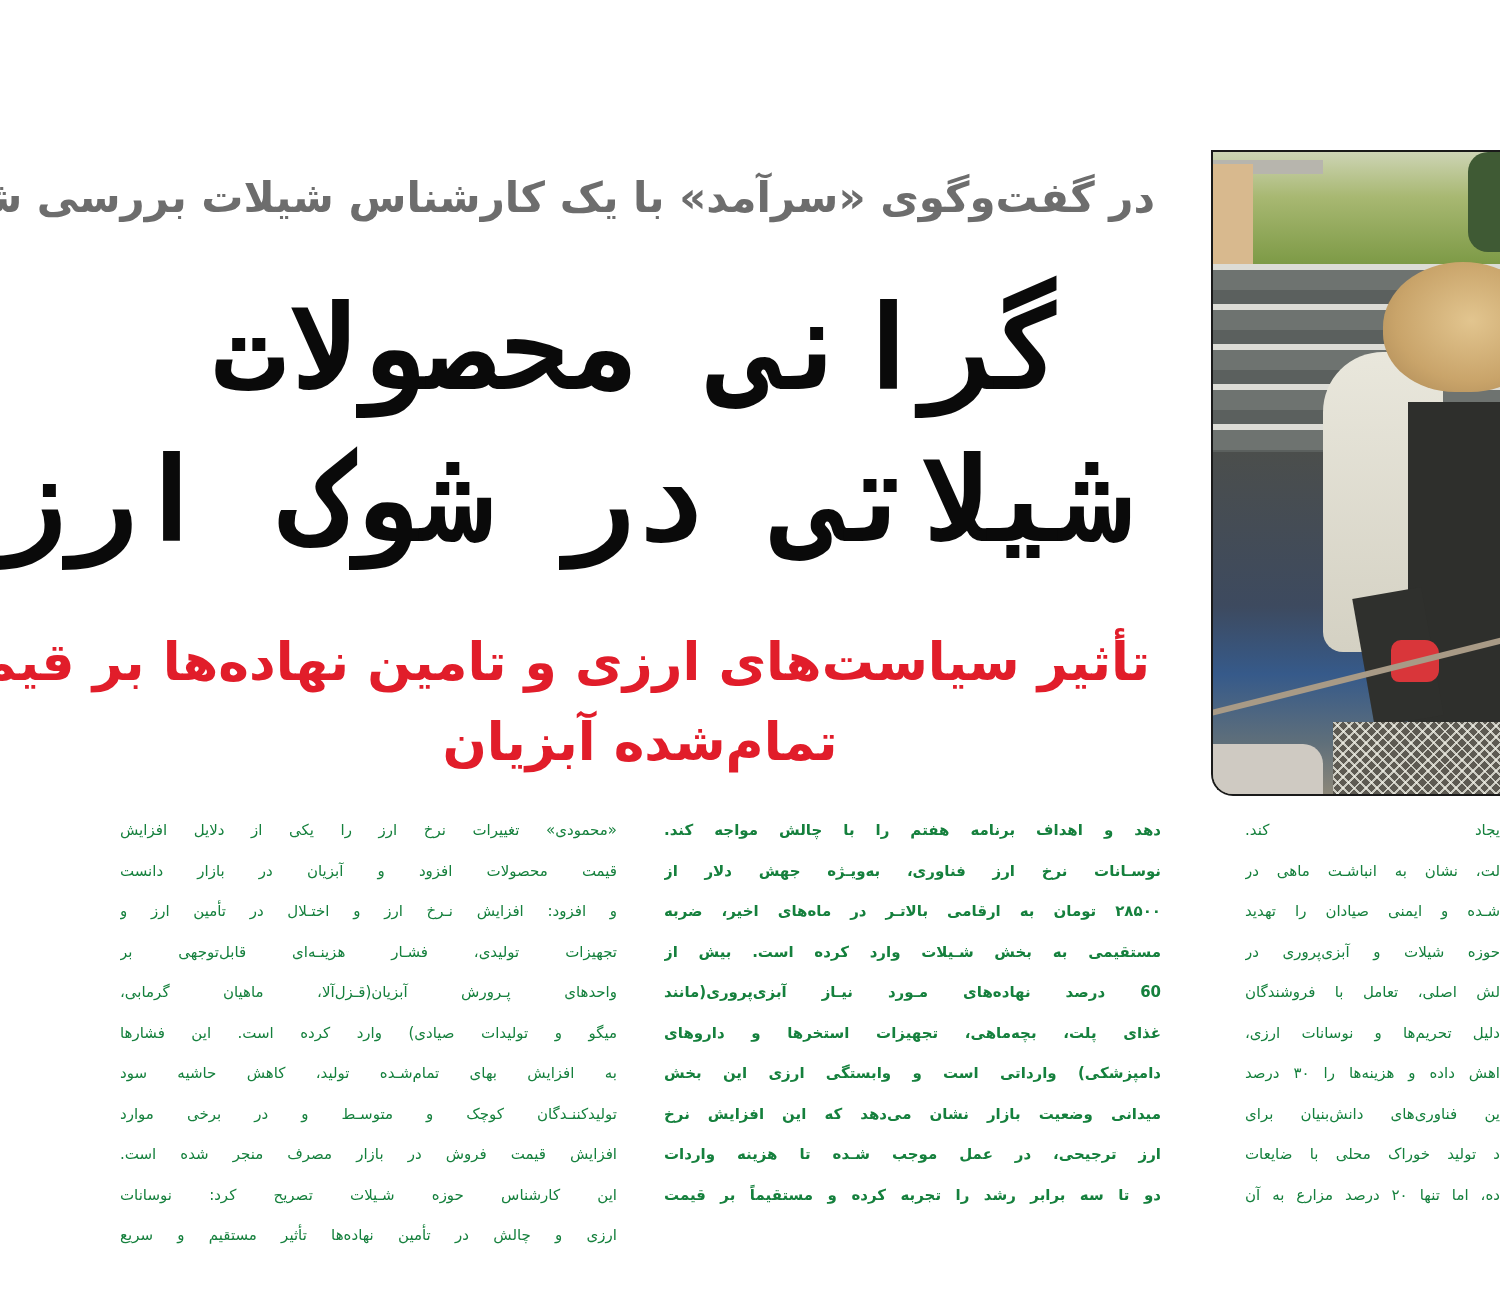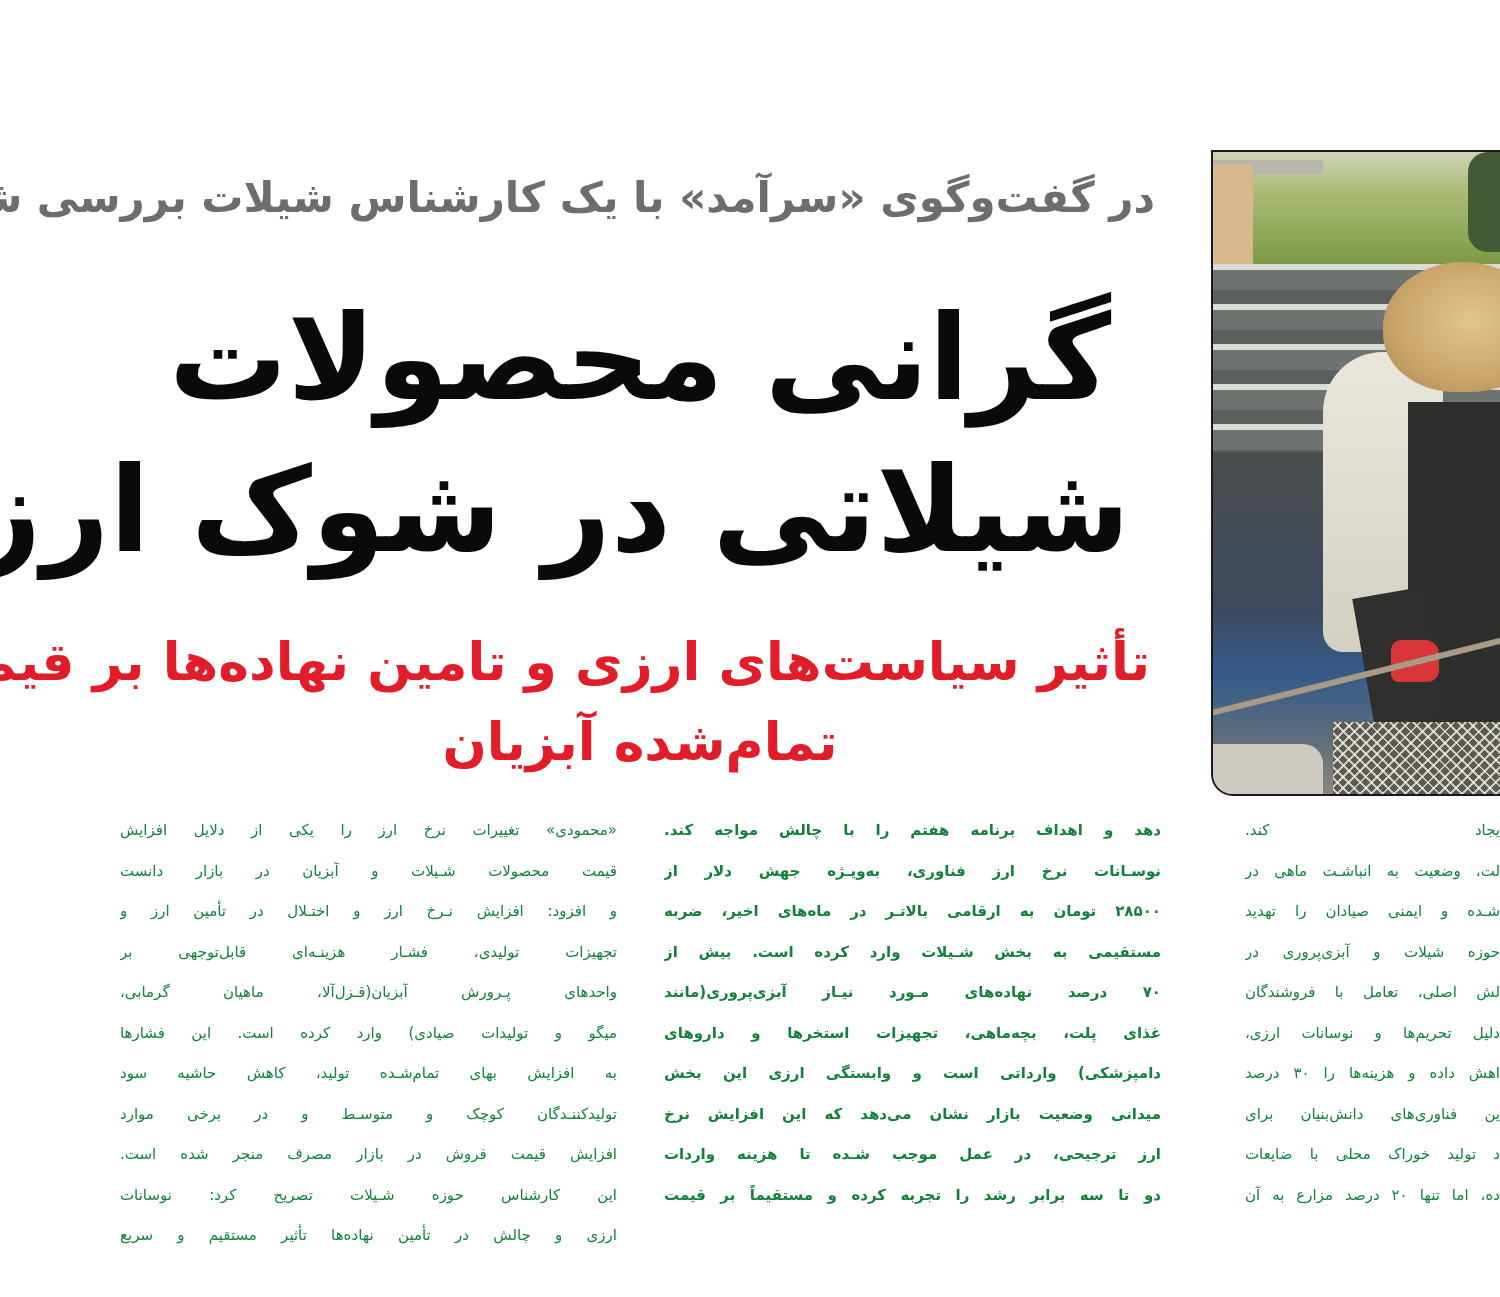--- a/index.html
+++ b/index.html
@@ -39,21 +39,21 @@
       top: 282px;
       width: 980px;
       text-align: center;
       font-family: "DejaVu Sans", sans-serif;
       font-weight: bold;
       font-size: 118px;
       line-height: 152px;
       color: #0a0a0a;
       letter-spacing: -2px;
     }
-    .headline .line { display: block; white-space: nowrap; }
+    .headline .line { display: block; white-space: nowrap; font-family: Liberation Mono, monospace; }
 
     
     .deck {
       position: absolute;
       left: 130px;
       top: 622px;
       width: 1020px;
       text-align: center;
       font-family: "DejaVu Sans", sans-serif;
       font-weight: bold;
@@ -159,48 +159,48 @@
   <div class="hat"></div>
   <div class="arm"></div>
   <div class="glove"></div>
   <div class="net"></div>
   <div class="pole"></div>
   <div class="rock"></div>
 </div>
 
 <div class="column col-left rtl">
   <span class="line">«محمودی» تغییرات نرخ ارز را یکی از دلایل افزایش</span>
-  <span class="line">قیمت محصولات شـیلات و آبزیان در بازار دانست</span>
+  <span class="line">قیمت محصولات افزود و آبزیان در بازار دانست</span>
   <span class="line">و افزود: افزایش نـرخ ارز و اختـلال در تأمین ارز و</span>
   <span class="line">تجهیزات تولیدی، فشـار هزینـه‌ای قابل‌توجهی بر</span>
   <span class="line">واحدهای پـرورش آبزیان(قـزل‌آلا، ماهیان گرمابی،</span>
   <span class="line">میگو و تولیدات صیادی) وارد کرده است. این فشارها</span>
   <span class="line">به افزایش بهای تمام‌شـده تولید، کاهش حاشیه سود</span>
   <span class="line">تولیدکننـدگان کوچک و متوسـط و در برخی موارد</span>
   <span class="line">افزایش قیمت فروش در بازار مصرف منجر شده است.</span>
   <span class="line">این کارشناس حوزه شـیلات تصریح کرد: نوسانات</span>
   <span class="line">ارزی و چالش در تأمین نهاده‌ها تأثیر مستقیم و سریع</span>
 </div>
 
 <div class="column col-mid rtl">
   <span class="line">دهد و اهداف برنامه هفتم را با چالش مواجه کند.</span>
   <span class="line">نوسـانات نرخ ارز فناوری، به‌ویـژه جهش دلار از</span>
   <span class="line">۲۸۵۰۰ تومان به ارقامی بالاتـر در ماه‌های اخیر، ضربه</span>
   <span class="line">مستقیمی به بخش شـیلات وارد کرده است. بیش از</span>
-  <span class="line">۷۰ درصد نهاده‌های مـورد نیـاز آبزی‌پروری(مانند</span>
+  <span class="line">60 درصد نهاده‌های مـورد نیـاز آبزی‌پروری(مانند</span>
   <span class="line">غذای پلت، بچه‌ماهی، تجهیزات استخرها و داروهای</span>
   <span class="line">دامپزشکی) وارداتی است و وابستگی ارزی این بخش</span>
   <span class="line">میدانی وضعیت بازار نشان می‌دهد که این افزایش نرخ</span>
   <span class="line">ارز ترجیحی، در عمل موجب شـده تا هزینه واردات</span>
   <span class="line">دو تا سه برابر رشد را تجربه کرده و مستقیماً بر قیمت</span>
 </div>
 
 <div class="column col-right">
   <span class="line">یجاد کند.</span>
-  <span class="line">لت، وضعیت به انباشـت ماهی در</span>
+  <span class="line">لت، نشان به انباشـت ماهی در</span>
   <span class="line">شـده و ایمنی صیادان را تهدید</span>
   <span class="line">حوزه شیلات و آبزی‌پروری در</span>
   <span class="line">لش اصلی، تعامل با فروشندگان</span>
   <span class="line">دلیل تحریم‌ها و نوسانات ارزی،</span>
   <span class="line">اهش داده و هزینه‌ها را ۳۰ درصد</span>
   <span class="line">ین فناوری‌های دانش‌بنیان برای</span>
   <span class="line">د تولید خوراک محلی با ضایعات</span>
   <span class="line">ده، اما تنها ۲۰ درصد مزارع به آن</span>
 </div>
 

